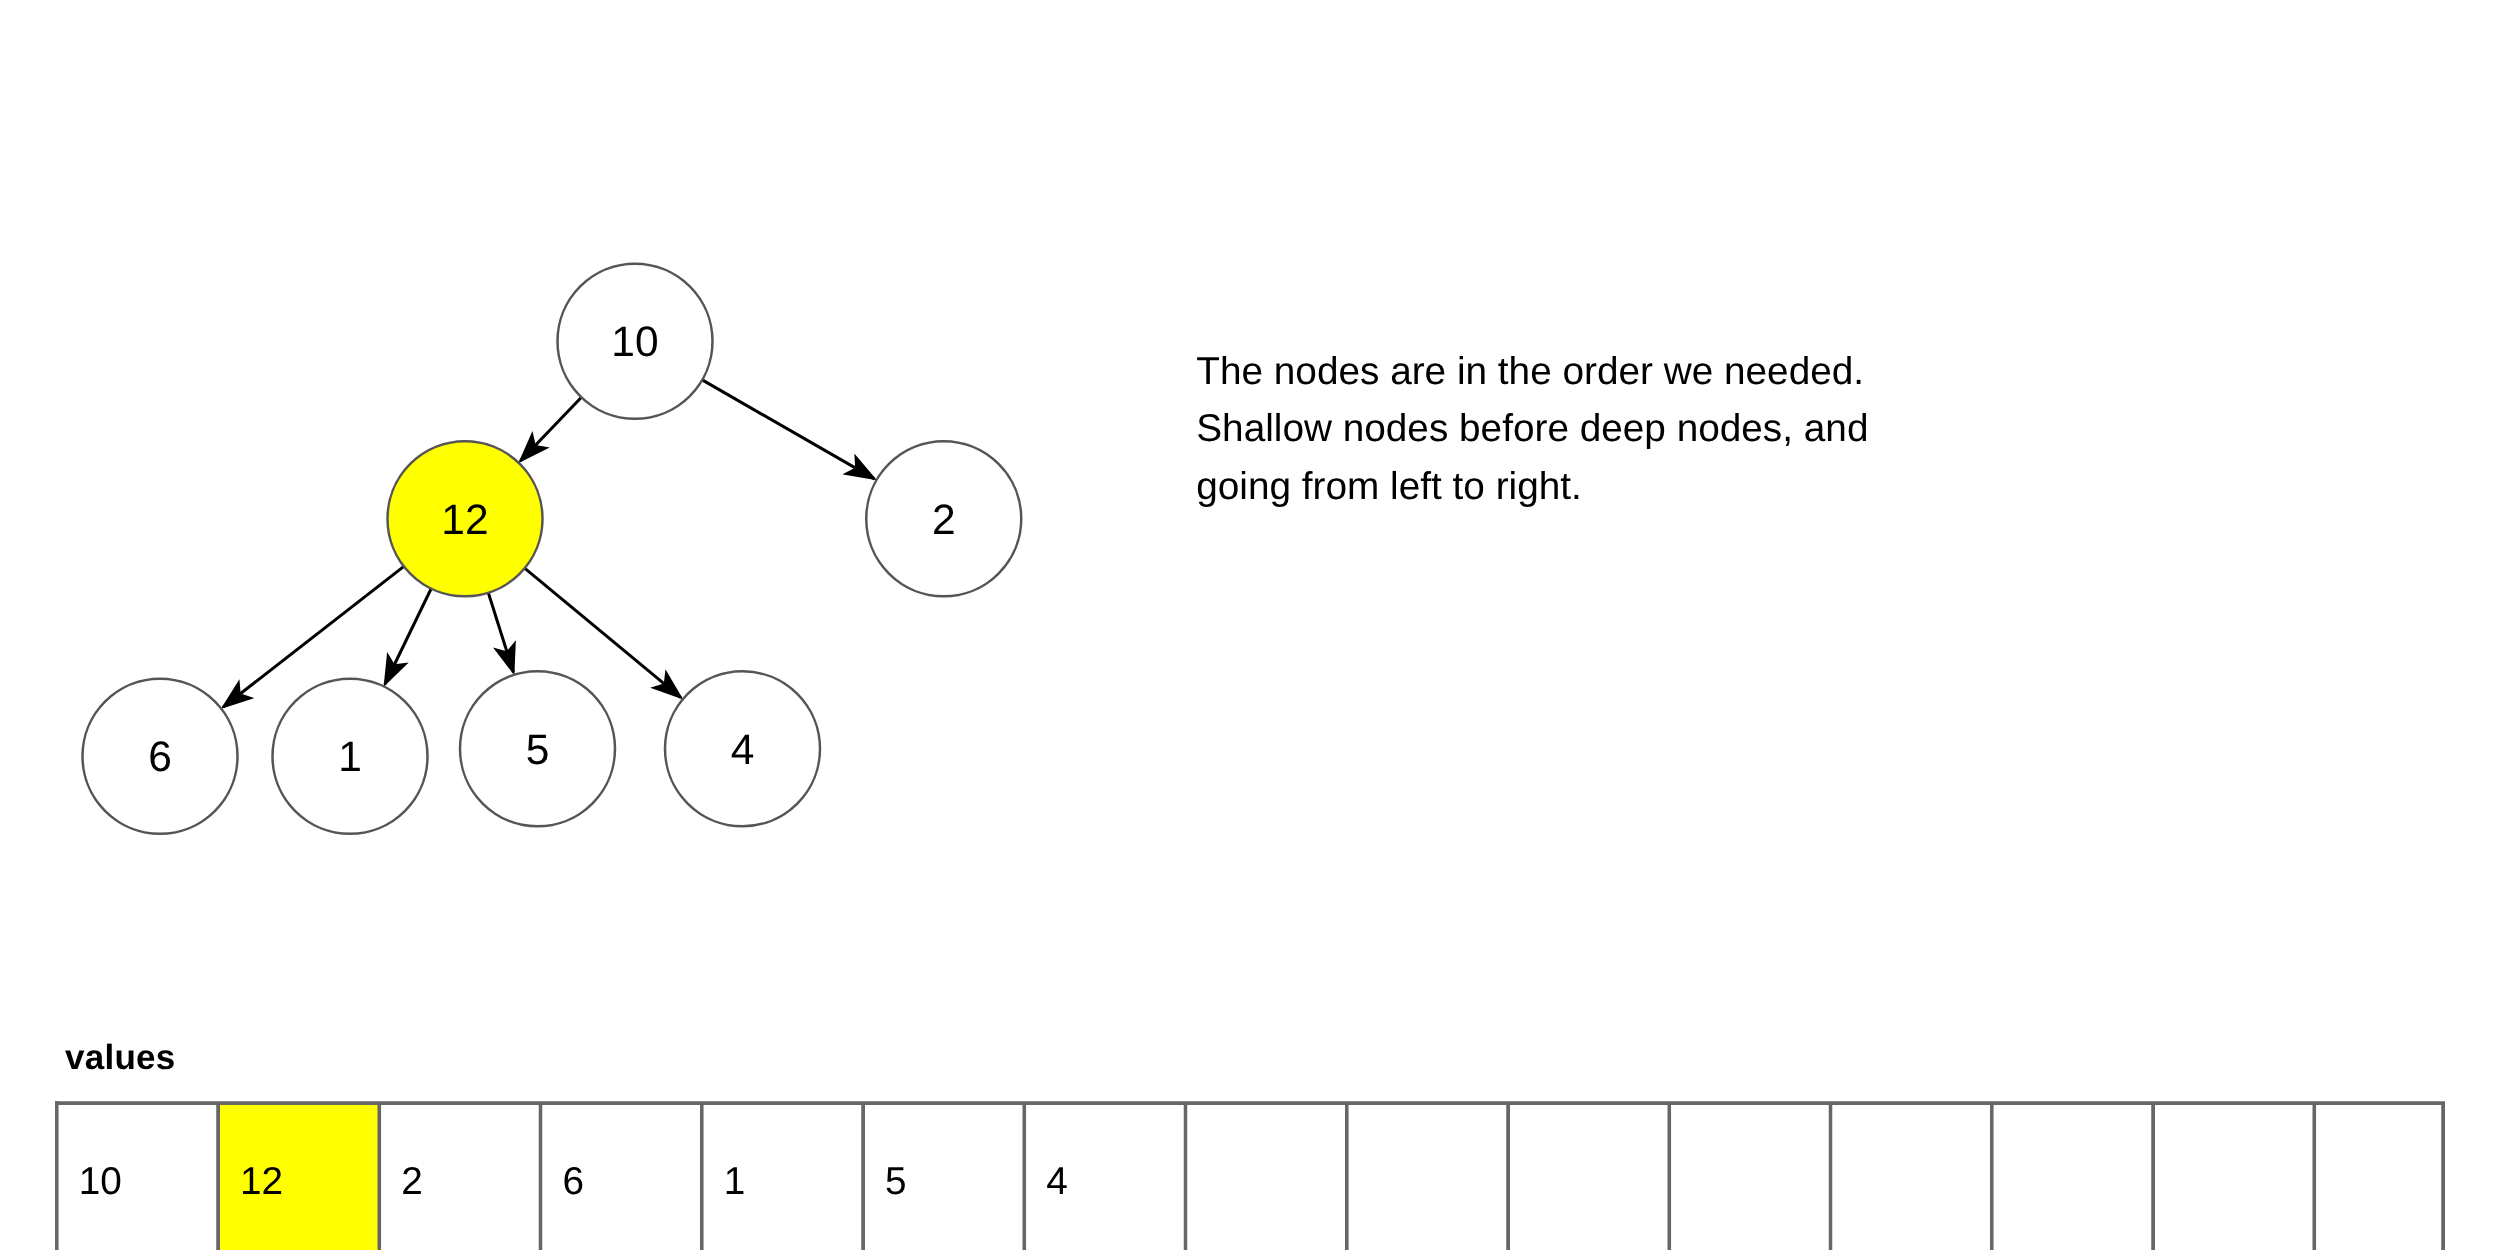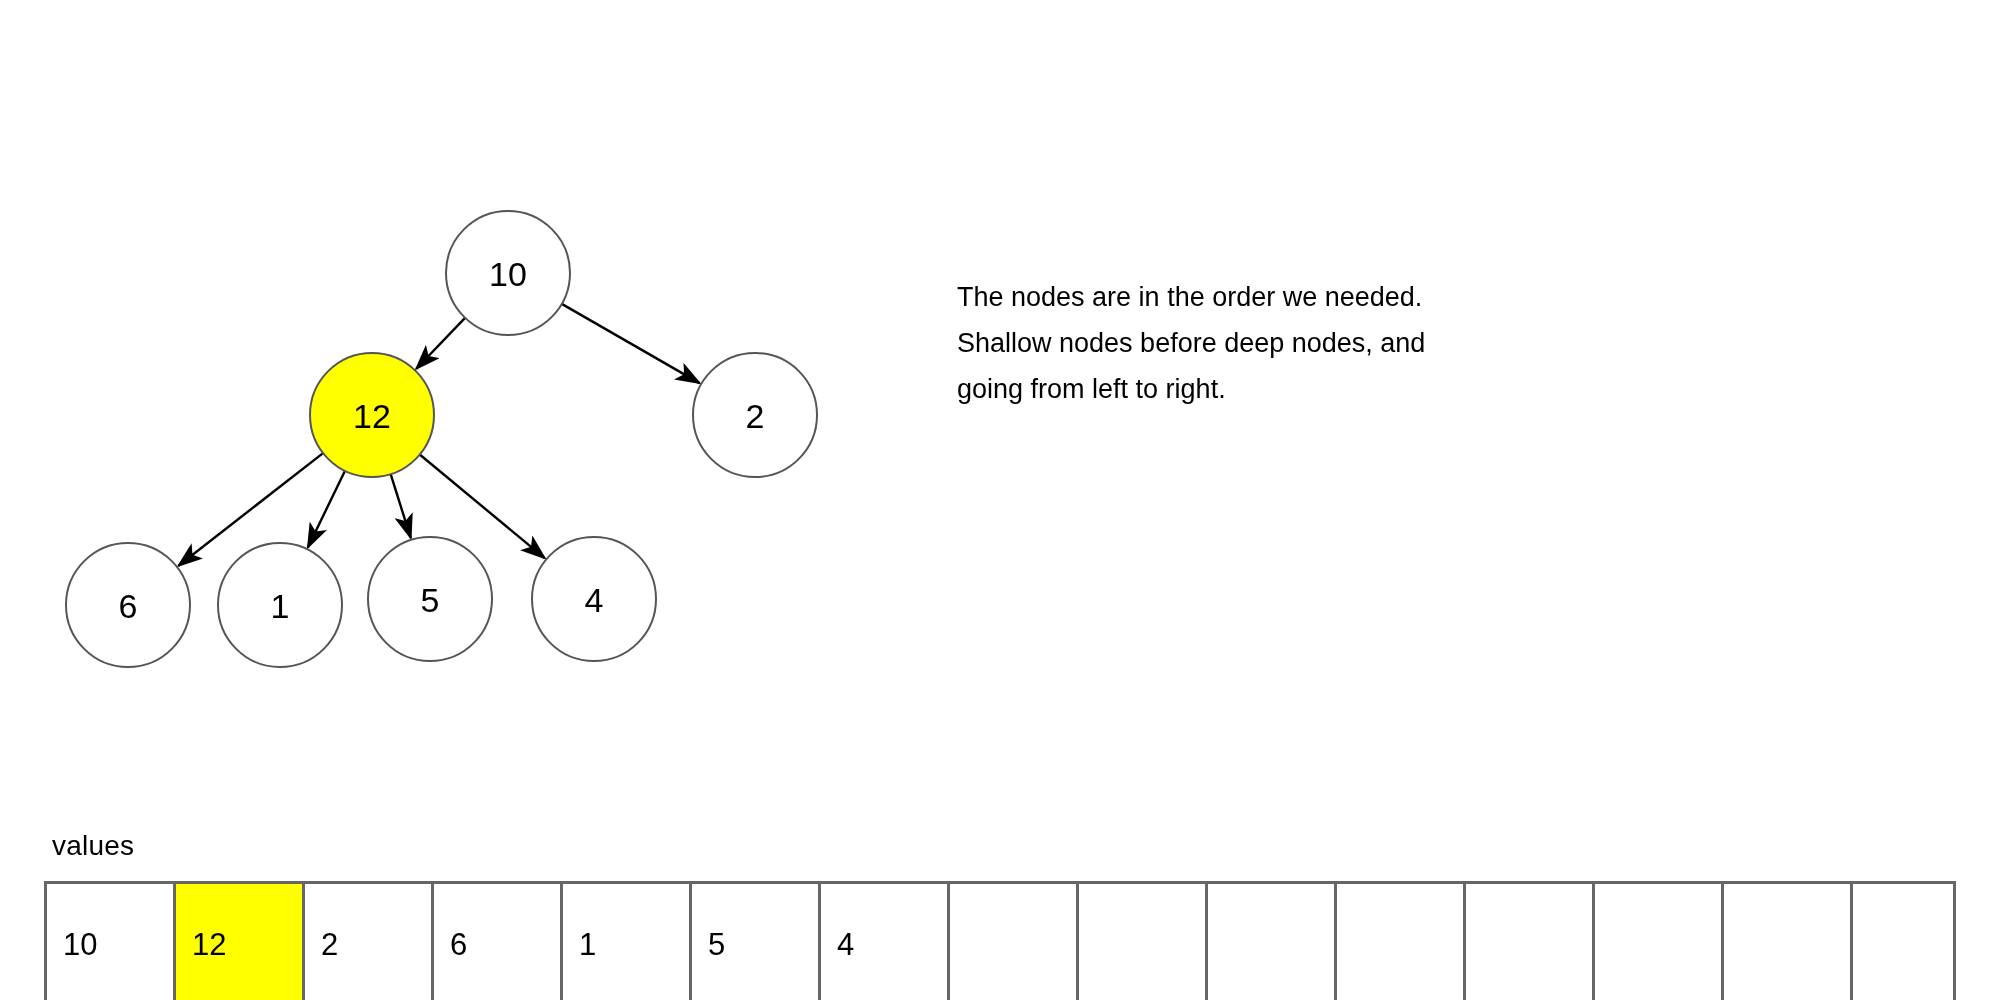--- a/index.html
+++ b/index.html
@@ -50,33 +50,33 @@
     stroke-width: 2.4;
     fill: none;
   }
 
   
   #explanation {
     position: absolute;
     left: 957px;
     top: 233px;
     width: 760px;
-    font-size: 27px;
+    font-size: 31px;
     line-height: 46px;
     color: #000000;
     white-space: pre-line;
   }
 
   
   #values-label {
     position: absolute;
     left: 52px;
     top: 789px;
     font-size: 28px;
-    font-weight: normal;
+    font-weight: bold;
     color: #000000;
     letter-spacing: 0.2px;
   }
   #values-array {
     position: absolute;
     left: 44px;
     top: 840px;
     height: 128px;
     display: flex;
     border-top: 3px solid #666666;

